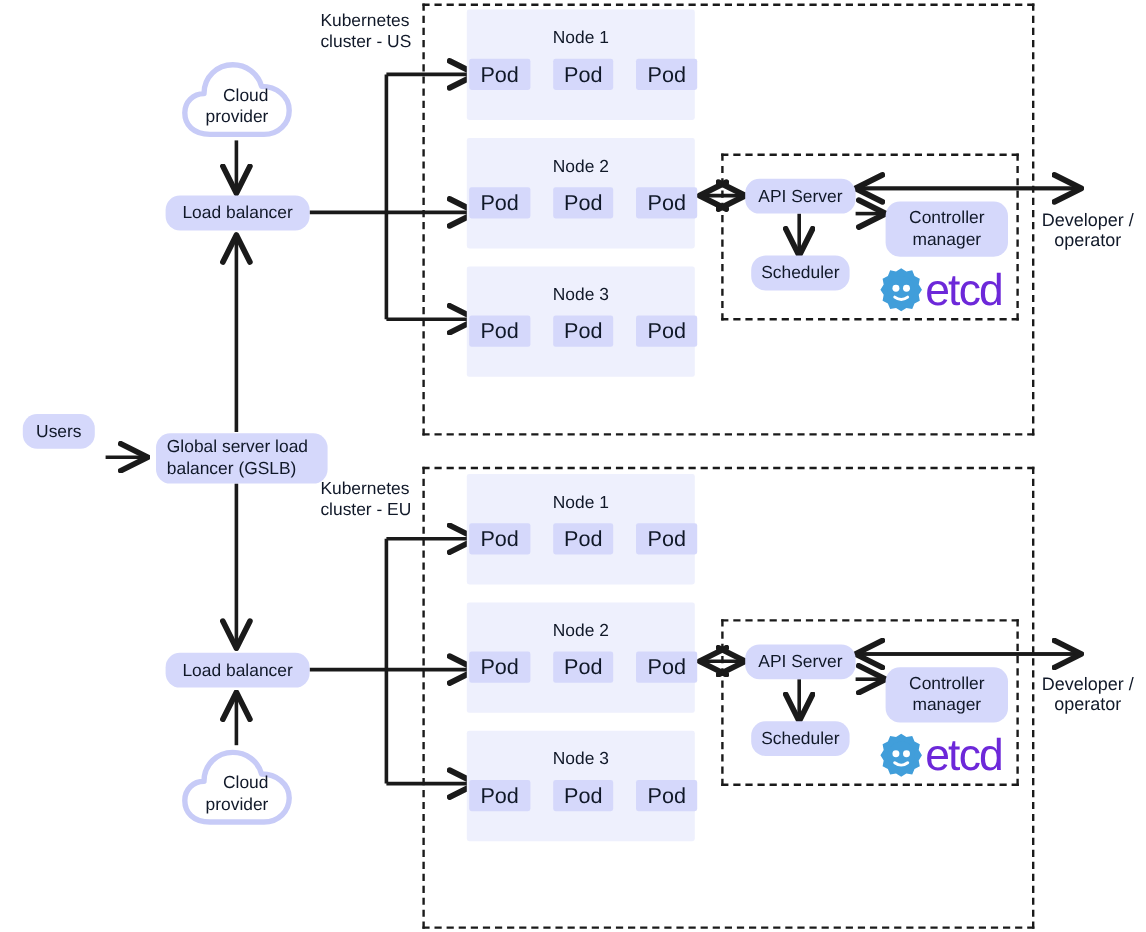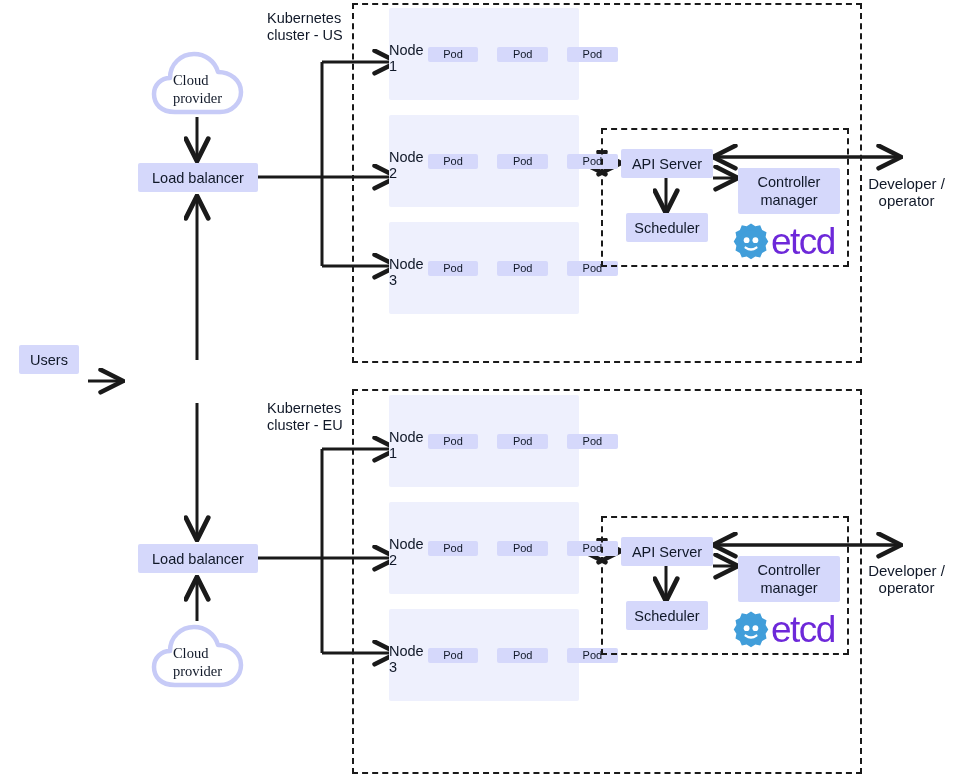--- a/index.html
+++ b/index.html
@@ -47,52 +47,52 @@
     color: #101828;
     text-align: left;
     white-space: pre-line;
   }
 
   
   .node-panel {
     background: #eef0fd;
     border-radius: 2px;
     display: flex;
-    flex-direction: row;
+    flex-direction: column;
     align-items: center;
   }
   .node-title {
     font-size: 14.5px;
     color: #101828;
     margin-top: 16px;
     margin-bottom: 9px;
   }
   .pod-row {
     display: flex;
     gap: 19px;
     width: 100%;
     justify-content: center;
     padding-left: 4px;
   }
   .pod {
     width: 52px;
-    height: 15px;
+    height: 26px;
     background: #d5d8fb;
     border-radius: 2px;
     display: flex;
     align-items: center;
     justify-content: center;
-    font-size: 11px;
+    font-size: 18px;
     color: #101828;
   }
 
   
   .box {
     background: #d5d8fb;
-    border-radius: 2px;
+    border-radius: 12px;
     display: flex;
     align-items: center;
     justify-content: center;
     text-align: center;
     font-size: 14.5px;
     line-height: 18px;
     color: #101828;
     white-space: pre-line;
     padding: 0 6px;
   }
@@ -103,27 +103,26 @@
   }
   .cloud-label {
     position: absolute;
     left: 0;
     top: 0;
     width: 100%;
     height: 100%;
     display: flex;
     align-items: center;
     justify-content: center;
-    text-align: left;
+    text-align: right;
     font-size: 14.5px;
     line-height: 18px;
     color: #101828;
     white-space: pre-line;
     pointer-events: none;
-    font-family: Liberation Serif, serif;
   }
 
   
   .plain-label {
     font-size: 15px;
     line-height: 17px;
     color: #101828;
     text-align: center;
     white-space: pre-line;
   }
@@ -200,20 +199,22 @@
   <div class="node-abs cluster" style="left:352px; top:3px; width:510px; height:360px;"></div>
   <div class="node-abs cluster" style="left:352px; top:389px; width:510px; height:385px;"></div>
 
   <div class="node-abs cluster-label" style="left:267px; top:10px; width:85px;">Kubernetes
 cluster - US</div>
   <div class="node-abs cluster-label" style="left:267px; top:400px; width:85px;">Kubernetes
 cluster - EU</div>
 
   <div class="node-abs box" style="left:19px; top:345px; width:60px; height:29px;">Users</div>
 
+  <div class="node-abs box" style="left:130px; top:361px; width:143px; height:42px; justify-content:flex-start; text-align:left; padding-left:9px;">Global server load
+balancer (GSLB)</div>
 
   <div class="cloud-wrap" style="left:151px; top:48px; width:93px; height:70px;">
     <svg width="93" height="70" viewBox="0 0 93 70" xmlns="http://www.w3.org/2000/svg">
       <path d="M24 64 C10 64 3 56 3 46 C3 37 10 30 19 30 C19 16 30 6 43 6
                C54 6 64 13 67 24 C79 24 90 32 90 44 C90 55 81 64 69 64 Z" fill="#ffffff" stroke="#c7cbf7" stroke-width="4.5" stroke-linejoin="round"></path>
     </svg>
     <div class="cloud-label" style="padding-top:6px;">Cloud
 provider</div>
   </div>
 

